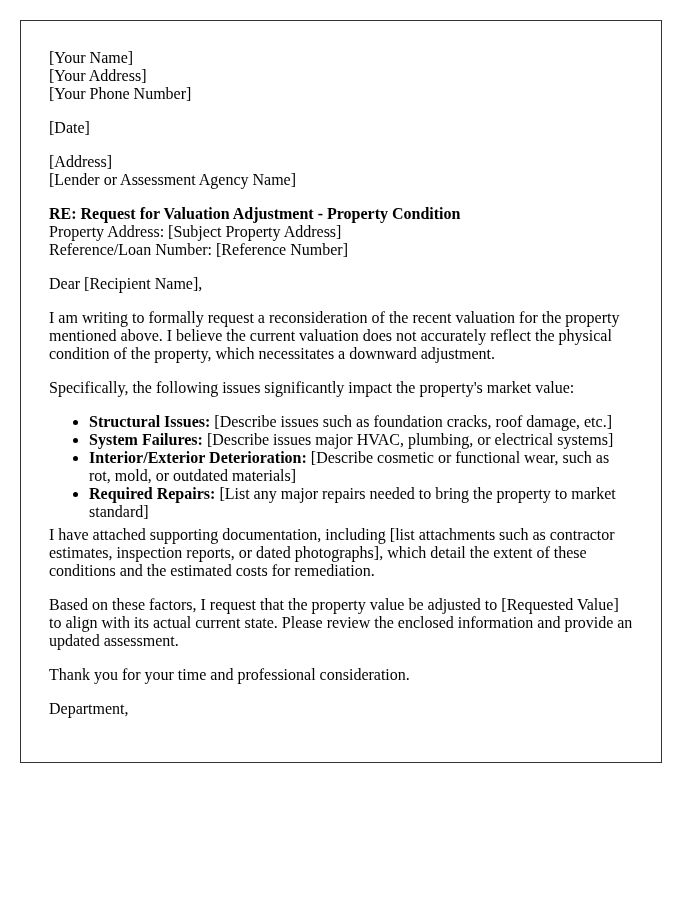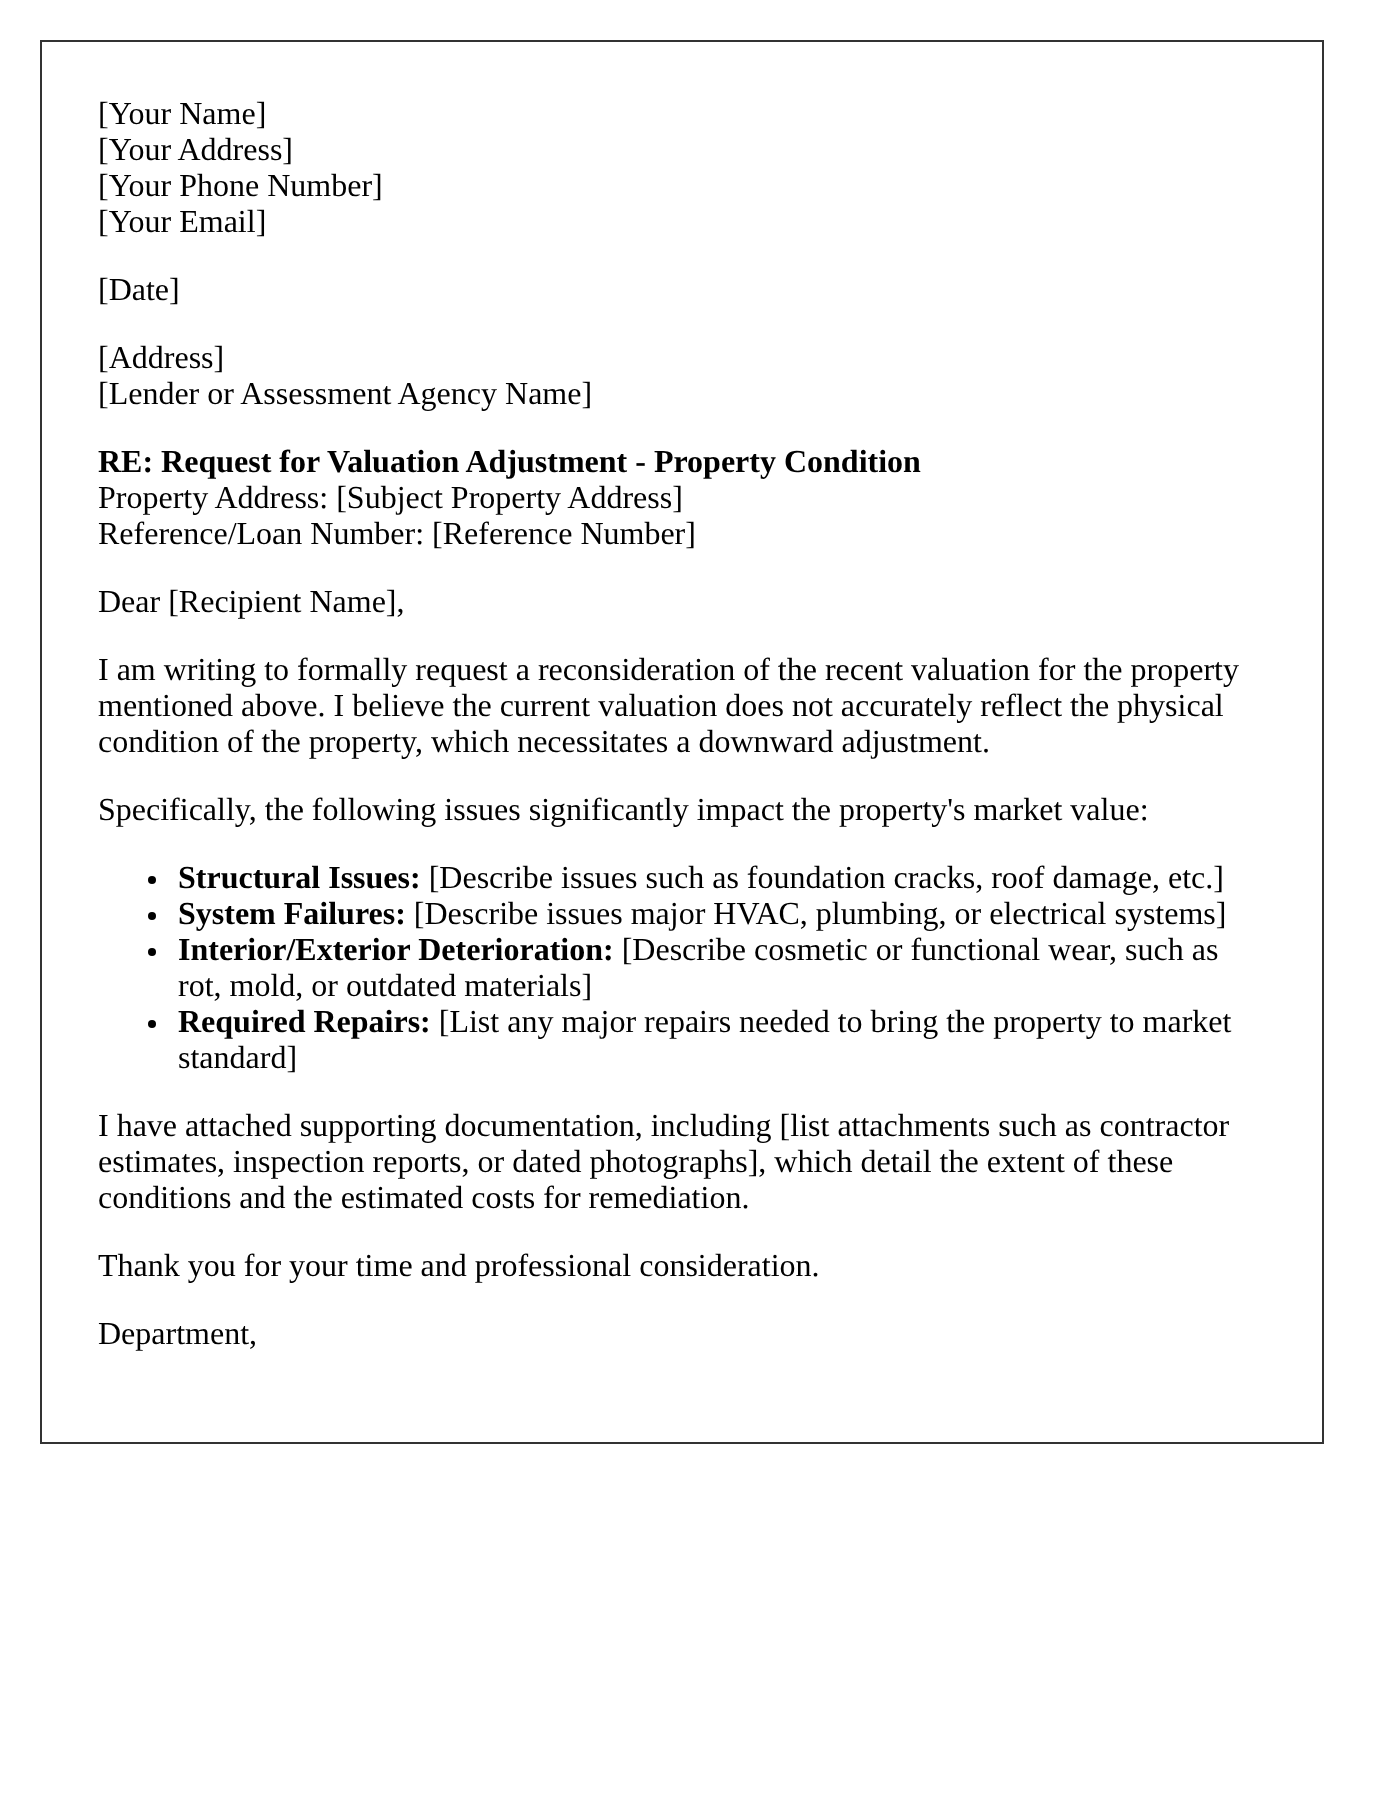--- a/index.html
+++ b/index.html
@@ -34,41 +34,40 @@
     .letter p {
       margin: 0 0 16px 0;
     }
     .block-line {
       display: block;
     }
     .subject {
       font-weight: bold;
     }
     .issues {
-      margin: 0 0 16px 0;
+      margin: 0 0 5px 0;
       padding-left: 40px;
     }
     .issues li {
       margin: 0;
     }
     .issue-label {
       font-weight: bold;
     }
   </style>
 </head>
 <body>
 
 <div class="viewport">
   <div class="letter">
 
     <p>
       <span class="block-line">[Your Name]</span>
       <span class="block-line">[Your Address]</span>
       <span class="block-line">[Your Phone Number]</span>
-      <span class="block-line">[Your Email]</span>
     </p>
 
     <p>[Date]</p>
 
     <p>
       <span class="block-line">[Address]</span>
       <span class="block-line">[Lender or Assessment Agency Name]</span>
     </p>
 
     <p>
@@ -85,20 +84,21 @@
 
     <ul class="issues">
       <li><span class="issue-label">Structural Issues:</span><span> [Describe issues such as foundation cracks, roof damage, etc.]</span></li>
       <li><span class="issue-label">System Failures:</span><span> [Describe issues major HVAC, plumbing, or electrical systems]</span></li>
       <li><span class="issue-label">Interior/Exterior Deterioration:</span><span> [Describe cosmetic or functional wear, such as rot, mold, or outdated materials]</span></li>
       <li><span class="issue-label">Required Repairs:</span><span> [List any major repairs needed to bring the property to market standard]</span></li>
     </ul>
 
     <p>I have attached supporting documentation, including [list attachments such as contractor estimates, inspection reports, or dated photographs], which detail the extent of these conditions and the estimated costs for remediation.</p>
 
+    <p>Based on these factors, I request that the property value be adjusted to [Requested Value] to align with its actual current state. Please review the enclosed information and provide an updated assessment.</p>
 
     <p>Thank you for your time and professional consideration.</p>
 
     <p>Department,</p>
 
 
   </div>
 </div>
 
 </body></html>

